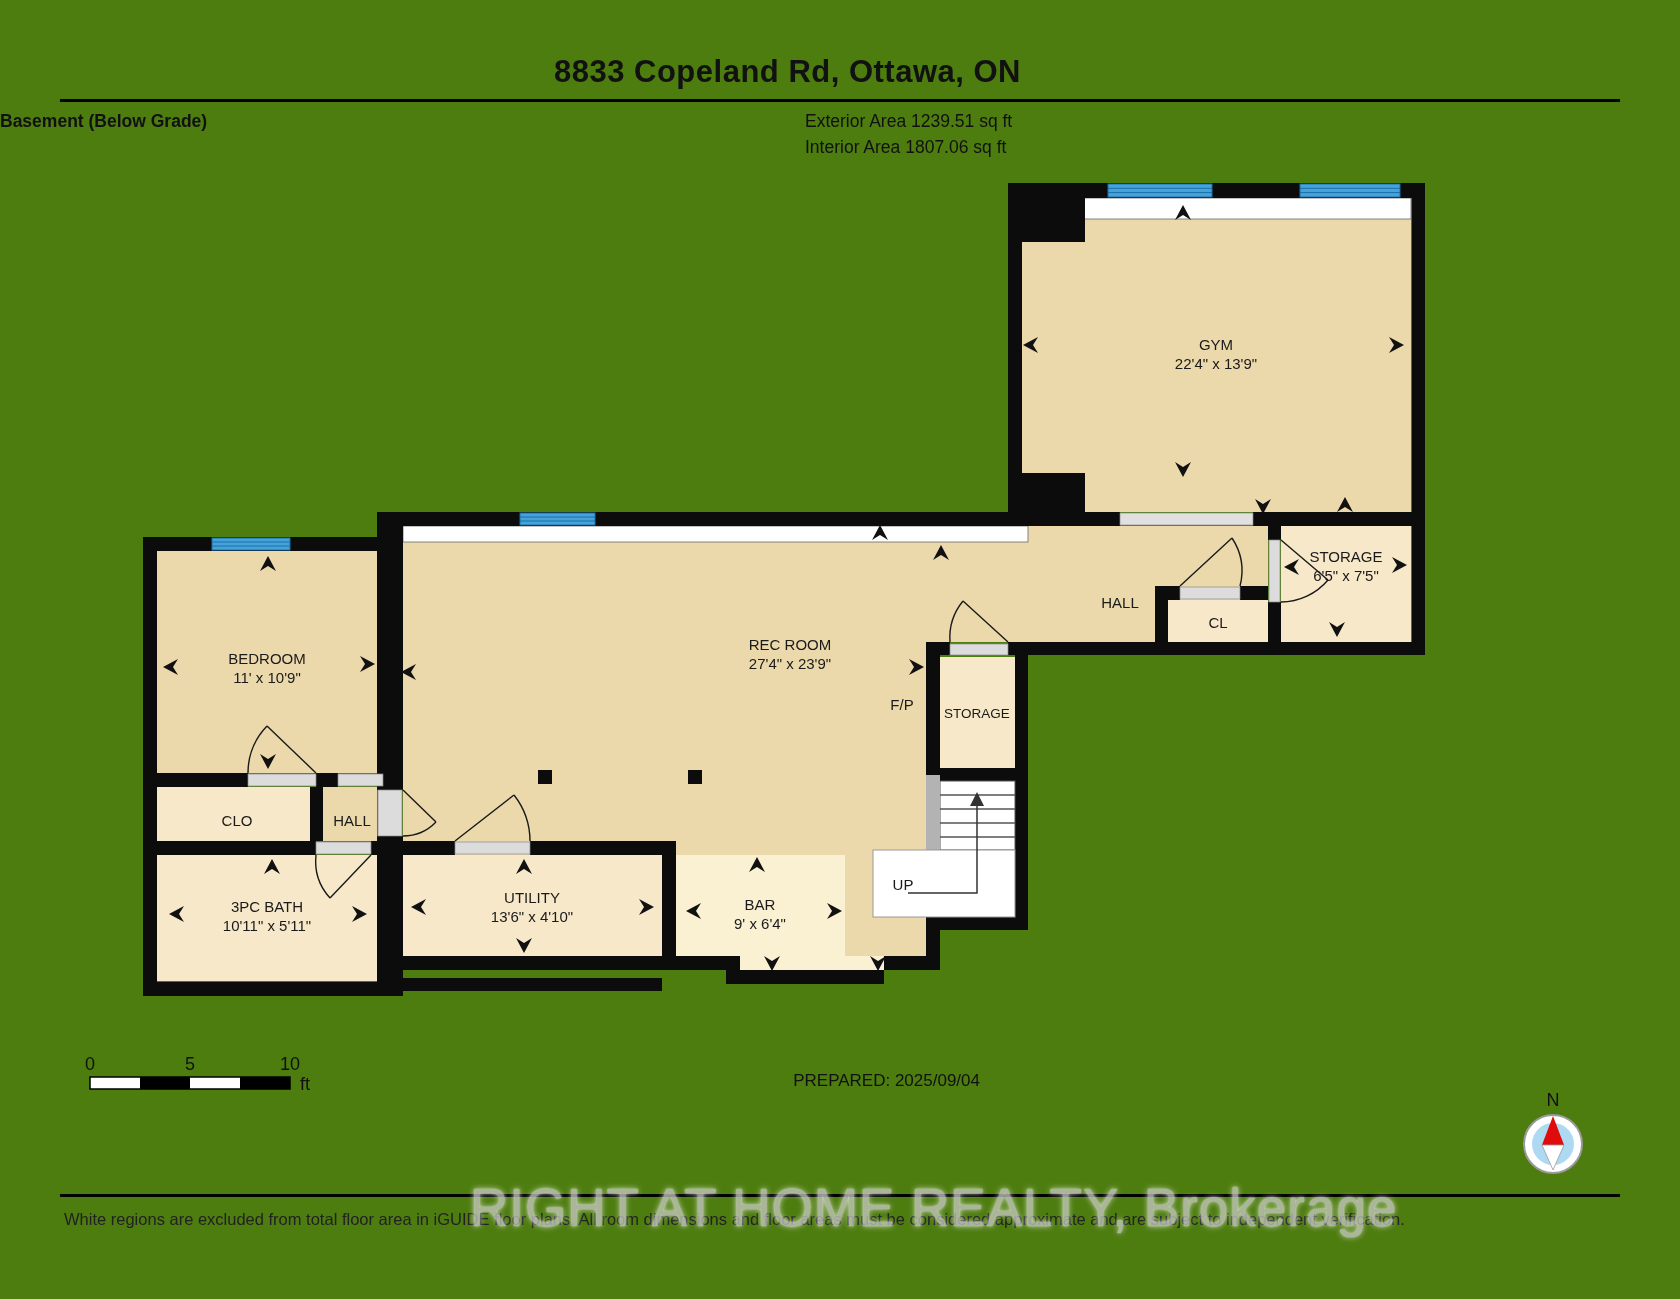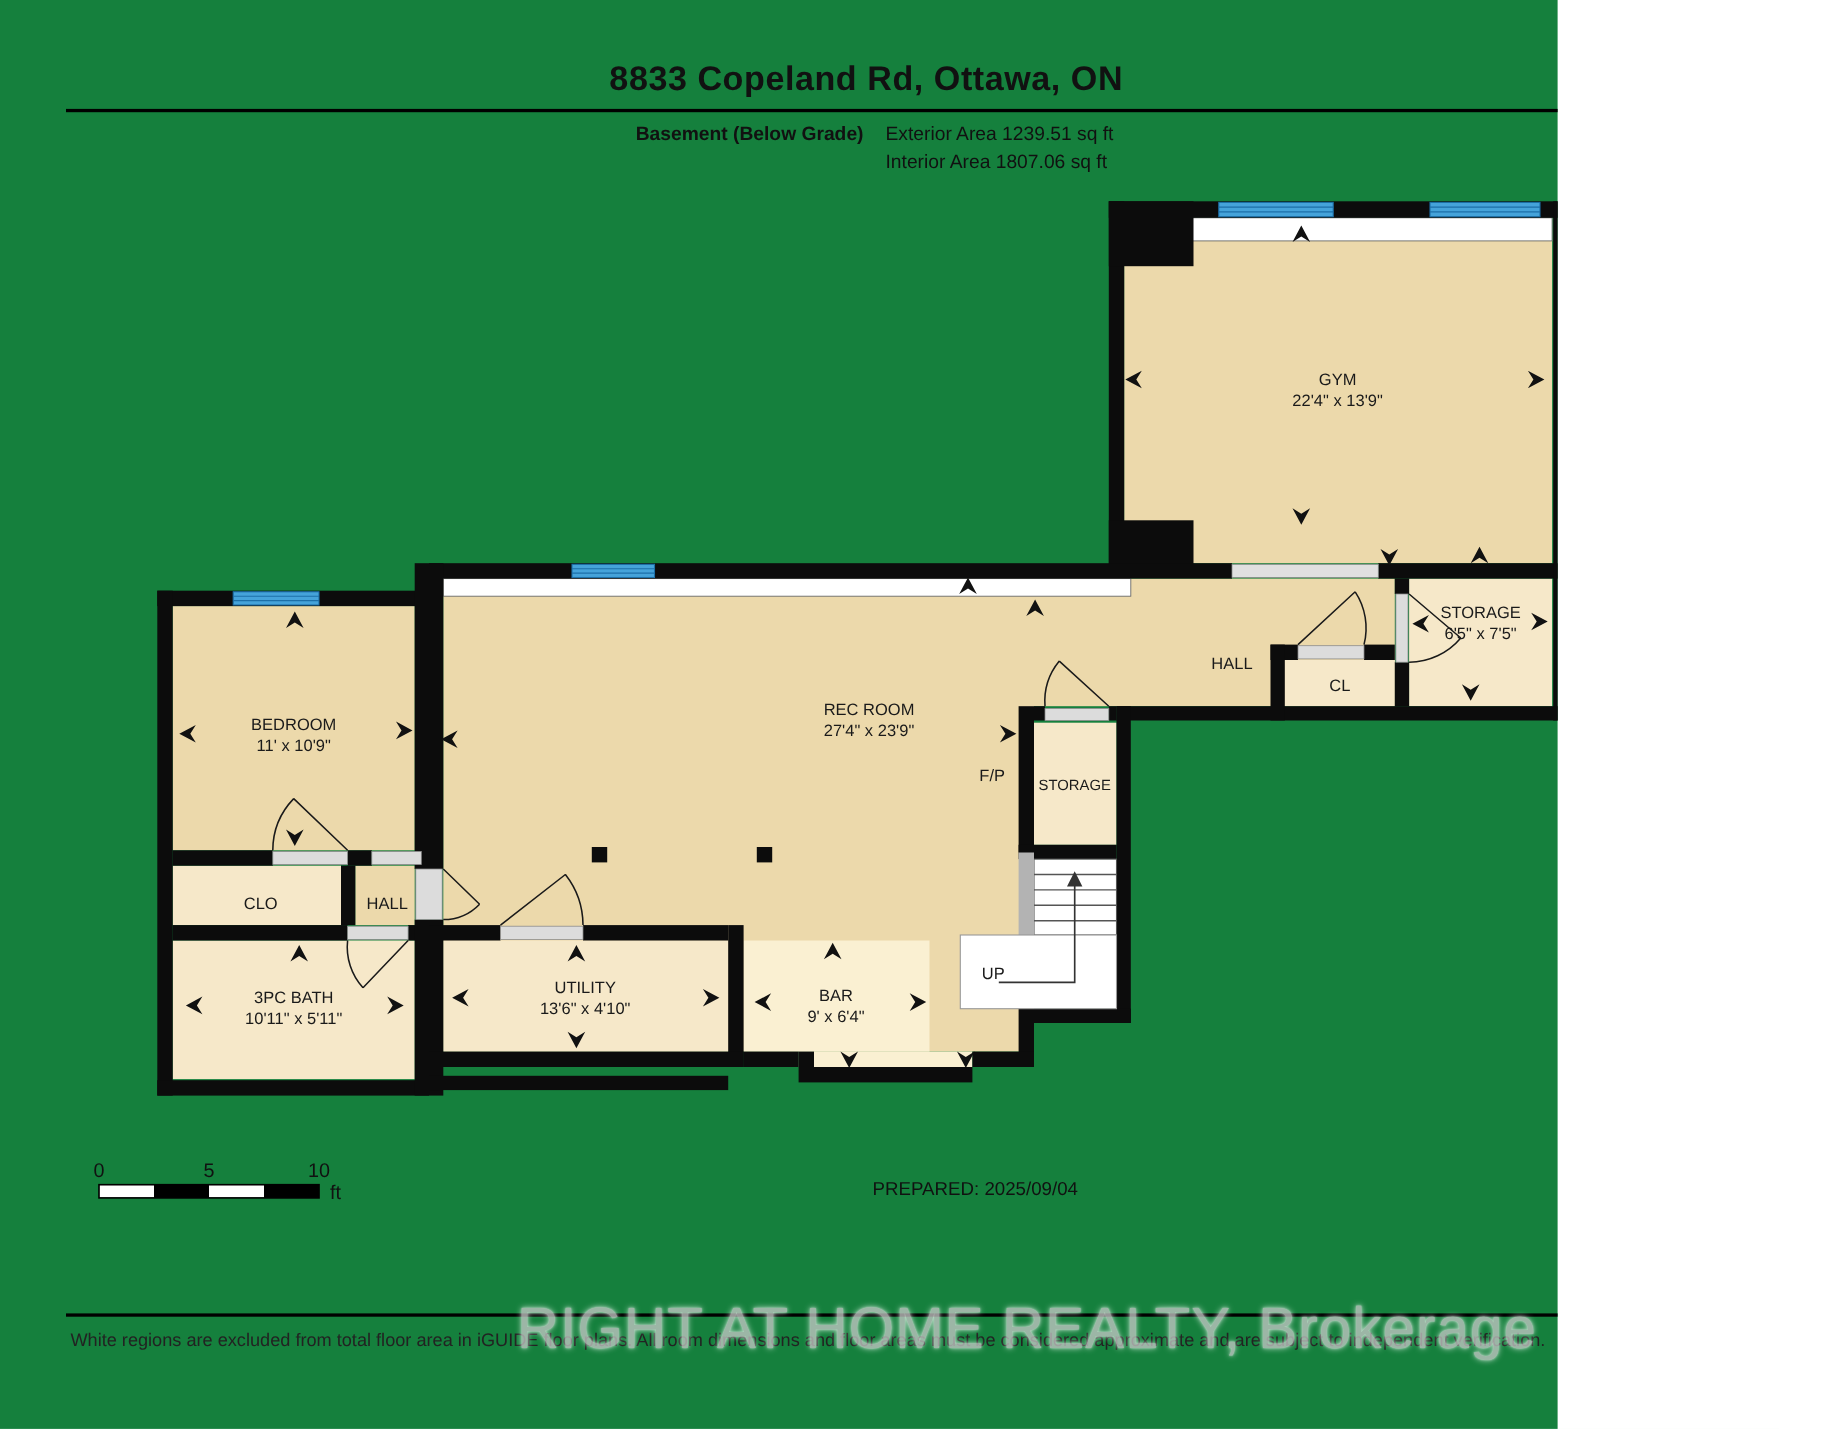--- a/index.html
+++ b/index.html
@@ -1,23 +1,23 @@
 <!DOCTYPE html>
 <html><head>
 <meta charset="utf-8">
 <style>
   html,body{margin:0;padding:0;background:#ffffff;}
-  .page{position:relative;width:1416px;height:1299px;background:#15803d;overflow:hidden;
+  .page{position:relative;width:1680px;height:1299px;background:#4d7c0f;overflow:hidden;
         font-family:"Liberation Sans", sans-serif;color:#111;}
   .title{position:absolute;top:54px;left:0;width:1575px;text-align:center;
          font-size:31px;font-weight:bold;letter-spacing:.5px;}
   .rule{position:absolute;left:60px;width:1560px;background:#000;}
   .top-rule{top:99px;height:3px;}
   .bottom-rule{top:1194px;height:3px;}
-  .floor-label{position:absolute;top:111px;left:0;width:785px;text-align:right;
+  .floor-label{position:absolute;top:111px;left:0;width:785px;text-align:left;
                font-size:17.5px;font-weight:bold;}
   .area{position:absolute;left:805px;font-size:17.5px;}
   .area.ext{top:111px;}
   .area.int{top:137px;}
   .prepared{position:absolute;top:1071px;left:600px;width:380px;text-align:right;font-size:17px;}
   .disclaimer{position:absolute;top:1210px;left:64px;font-size:16.5px;color:#222;}
   .watermark{position:absolute;top:1177px;left:470px;font-size:53px;color:#c9c9c9;
              opacity:.75;letter-spacing:1px;text-shadow:0 0 6px #ffffff,0 0 2px #ffffff;
              white-space:nowrap;}
   svg text{font-family:"Liberation Sans", sans-serif;}

